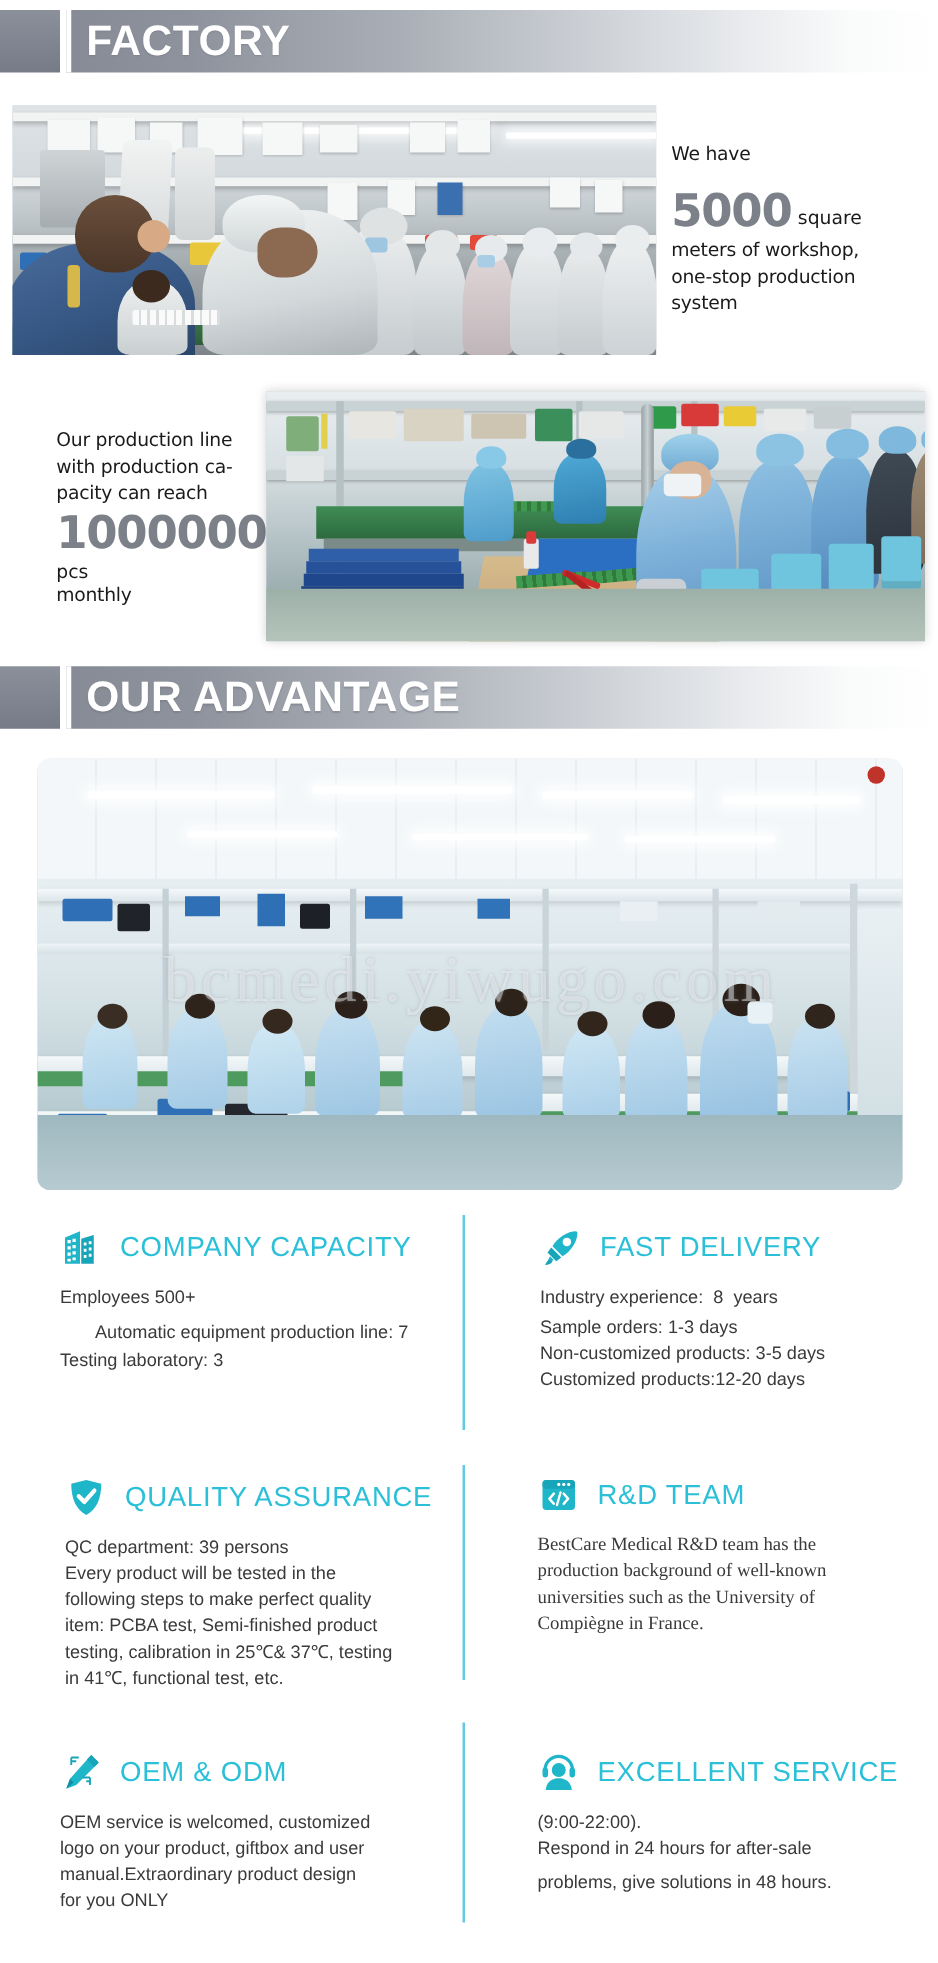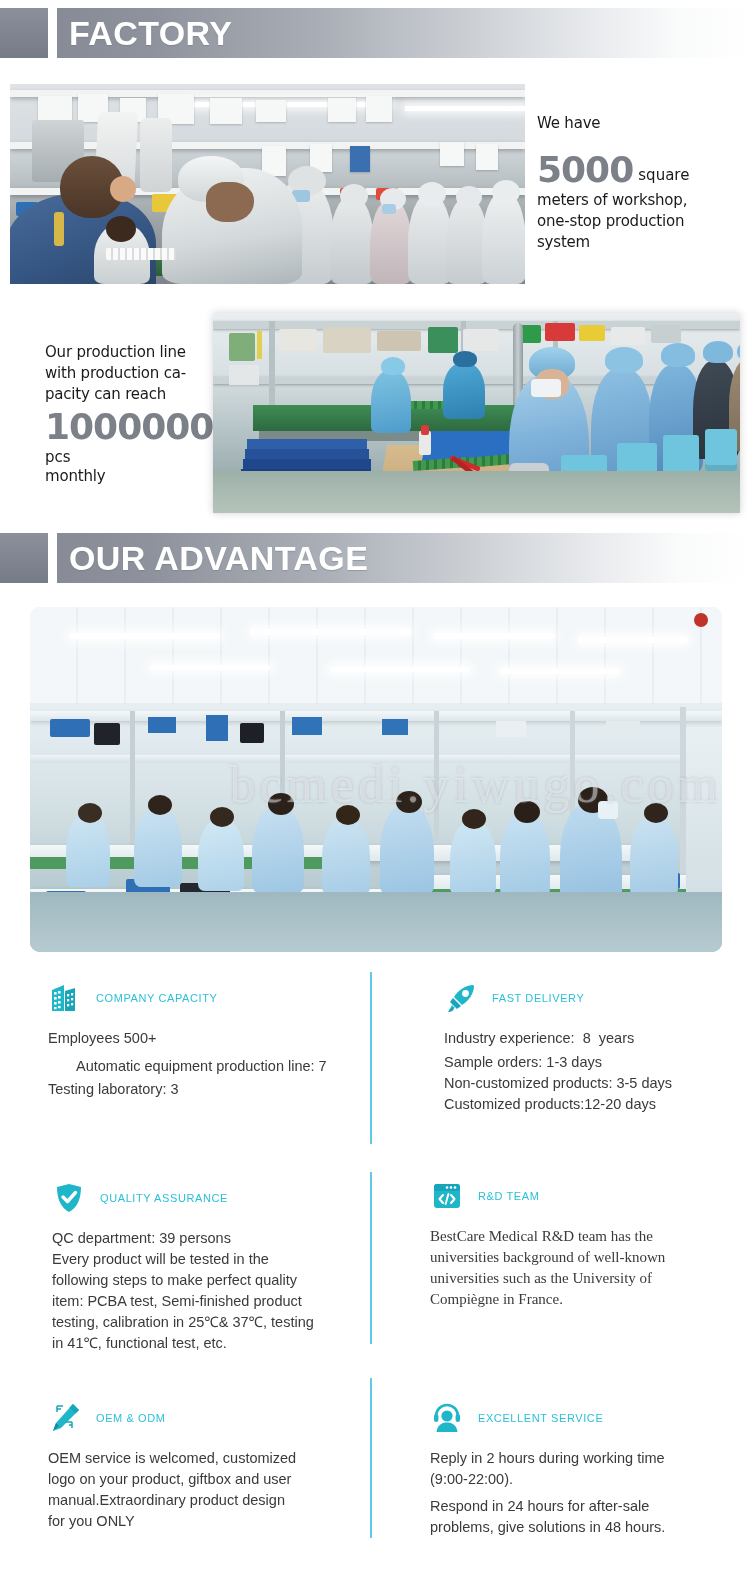--- a/index.html
+++ b/index.html
@@ -75,21 +75,21 @@
   .f3-ceil { position:absolute; left:0; right:0; top:0; height:96px;
     background: repeating-linear-gradient(90deg,#f3f7f9 0 46px,#e8eef1 46px 48px),
                 linear-gradient(180deg,#f7fafb,#e9eff2); }
   .f3-light { position:absolute; background:#ffffff; border-radius:2px; box-shadow:0 0 12px 4px rgba(255,255,255,.95); }
   .f3-bench { position:absolute; background: linear-gradient(180deg,#f4f8f9,#dfe8ec); box-shadow:0 2px 5px rgba(0,0,0,.18); }
   .f3-worker { position:absolute; border-radius: 44% 44% 14% 14% / 52% 52% 10% 10%; }
   .f3-floor { position:absolute; left:0; right:0; bottom:0; height:60px; background:linear-gradient(180deg,#9fb8bf,#b6cbd1); }
 
   .watermark {
     position: absolute; left: 0; right: 0; top: 148px;
-    text-align: right; padding-left: 2px;
+    text-align: center; padding-left: 2px;
     font-family: "Liberation Serif", serif;
     font-size: 52px; letter-spacing: 4px;
     color: rgba(255,255,255,0.42);
     text-shadow: 0 0 3px rgba(120,130,140,.35);
     white-space: nowrap;
     pointer-events: none;
   }
 
   
   .blurb { position: absolute; font-family: "DejaVu Sans", sans-serif; color: #1a1a1a; }
@@ -102,34 +102,34 @@
   }
   .blurb .unit { font-size: 15px; color: #1a1a1a; }
   .divider-v { position:absolute; width: 2px; background: #63c9e4; }
   #div-v-1 { left: 370px; top: 972px; height: 172px; }
   #div-v-2 { left: 370px; top: 1172px; height: 172px; }
   #div-v-3 { left: 370px; top: 1378px; height: 160px; }
 
   .card { position: absolute; }
   .card-head { display: flex; align-items: center; gap: 14px; height: 40px; }
   .card-title {
-    color: #2cc0d8; font-size: 11px; letter-spacing: 0.6px;
+    color: #2cc0d8; font-size: 22px; letter-spacing: 0.6px;
     font-family: "Liberation Sans", sans-serif; font-weight: 400;
   }
   .card-body {
     margin-top: 10px;
     font-family: "Liberation Sans", sans-serif;
     font-size: 14.5px; line-height: 21px; color: #3a3a3a;
   }
   .card-body .row { white-space: pre-wrap; }
   .card-body.serif { font-family: "Liberation Serif", serif; font-size: 15px; }
   .icon { width: 34px; height: 34px; display:block; flex: 0 0 34px; }
 
   #card-capacity { left: 48px;  top: 978px;  width: 310px; }
-  #card-delivery { left: 444px; top: 978px;  width: 300px; }
+  #card-delivery { left: 432px; top: 978px;  width: 300px; }
   #card-quality  { left: 52px;  top: 1178px; width: 300px; }
   #card-rd       { left: 430px; top: 1176px; width: 290px; }
   #card-oem      { left: 48px;  top: 1398px; width: 300px; }
   #card-service  { left: 430px; top: 1398px; width: 300px; }
   #card-capacity .card-body .row:first-child { margin-bottom: 7px; }
   #card-capacity .card-body .row:nth-child(2) { margin-bottom: 2px; margin-left: 28px; }
   #card-delivery .card-body .row:first-child { margin-bottom: 3px; }
   #card-service .card-body .row:nth-child(2) { margin-bottom: 6px; }
 </style>
 </head>
@@ -486,21 +486,21 @@
           <circle cx="17" cy="8.5" r="1.3" fill="#ffffff"></circle>
           <path d="M13 16 L9.5 20 L13 24" fill="none" stroke="#ffffff" stroke-width="2.1" stroke-linecap="round" stroke-linejoin="round"></path>
           <path d="M21 16 L24.5 20 L21 24" fill="none" stroke="#ffffff" stroke-width="2.1" stroke-linecap="round" stroke-linejoin="round"></path>
           <path d="M18.4 15 L15.6 25" stroke="#ffffff" stroke-width="1.9" stroke-linecap="round"></path>
         </svg>
       </span>
       <span class="card-title">R&amp;D TEAM</span>
     </div>
     <div class="card-body serif">
       <div class="row">BestCare Medical R&amp;D team has the</div>
-      <div class="row">universities background of well-known</div>
+      <div class="row">production background of well-known</div>
       <div class="row">universities such as the University of</div>
       <div class="row">Compiègne in France.</div>
     </div>
   </div>
 
   <div class="card" id="card-oem">
     <div class="card-head">
       <span class="icon">
         <svg viewBox="0 0 34 34" width="34" height="34" aria-hidden="true">
           <path d="M25 3 L31 9 L13 27 L5 30 L8 22 Z" fill="#20b6c9"></path>
@@ -529,20 +529,19 @@
           <path d="M6 15 A11 11 0 0 1 28 15" fill="none" stroke="#20b6c9" stroke-width="2.6" stroke-linecap="round"></path>
           <rect x="4" y="13" width="4.4" height="8" rx="2.2" fill="#20b6c9"></rect>
           <rect x="25.6" y="13" width="4.4" height="8" rx="2.2" fill="#20b6c9"></rect>
           <circle cx="17" cy="15" r="5.6" fill="#20b6c9"></circle>
           <path d="M6.5 31 C7.5 24 11.5 21.5 17 21.5 C22.5 21.5 26.5 24 27.5 31 Z" fill="#20b6c9"></path>
         </svg>
       </span>
       <span class="card-title">EXCELLENT SERVICE</span>
     </div>
     <div class="card-body">
-      <div class="row">Reply in 2 hours during working time</div>
       <div class="row">(9:00-22:00).</div>
       <div class="row">Respond in 24 hours for after-sale</div>
       <div class="row">problems, give solutions in 48 hours.</div>
     </div>
   </div>
 
 </div>
 
 </body></html>

